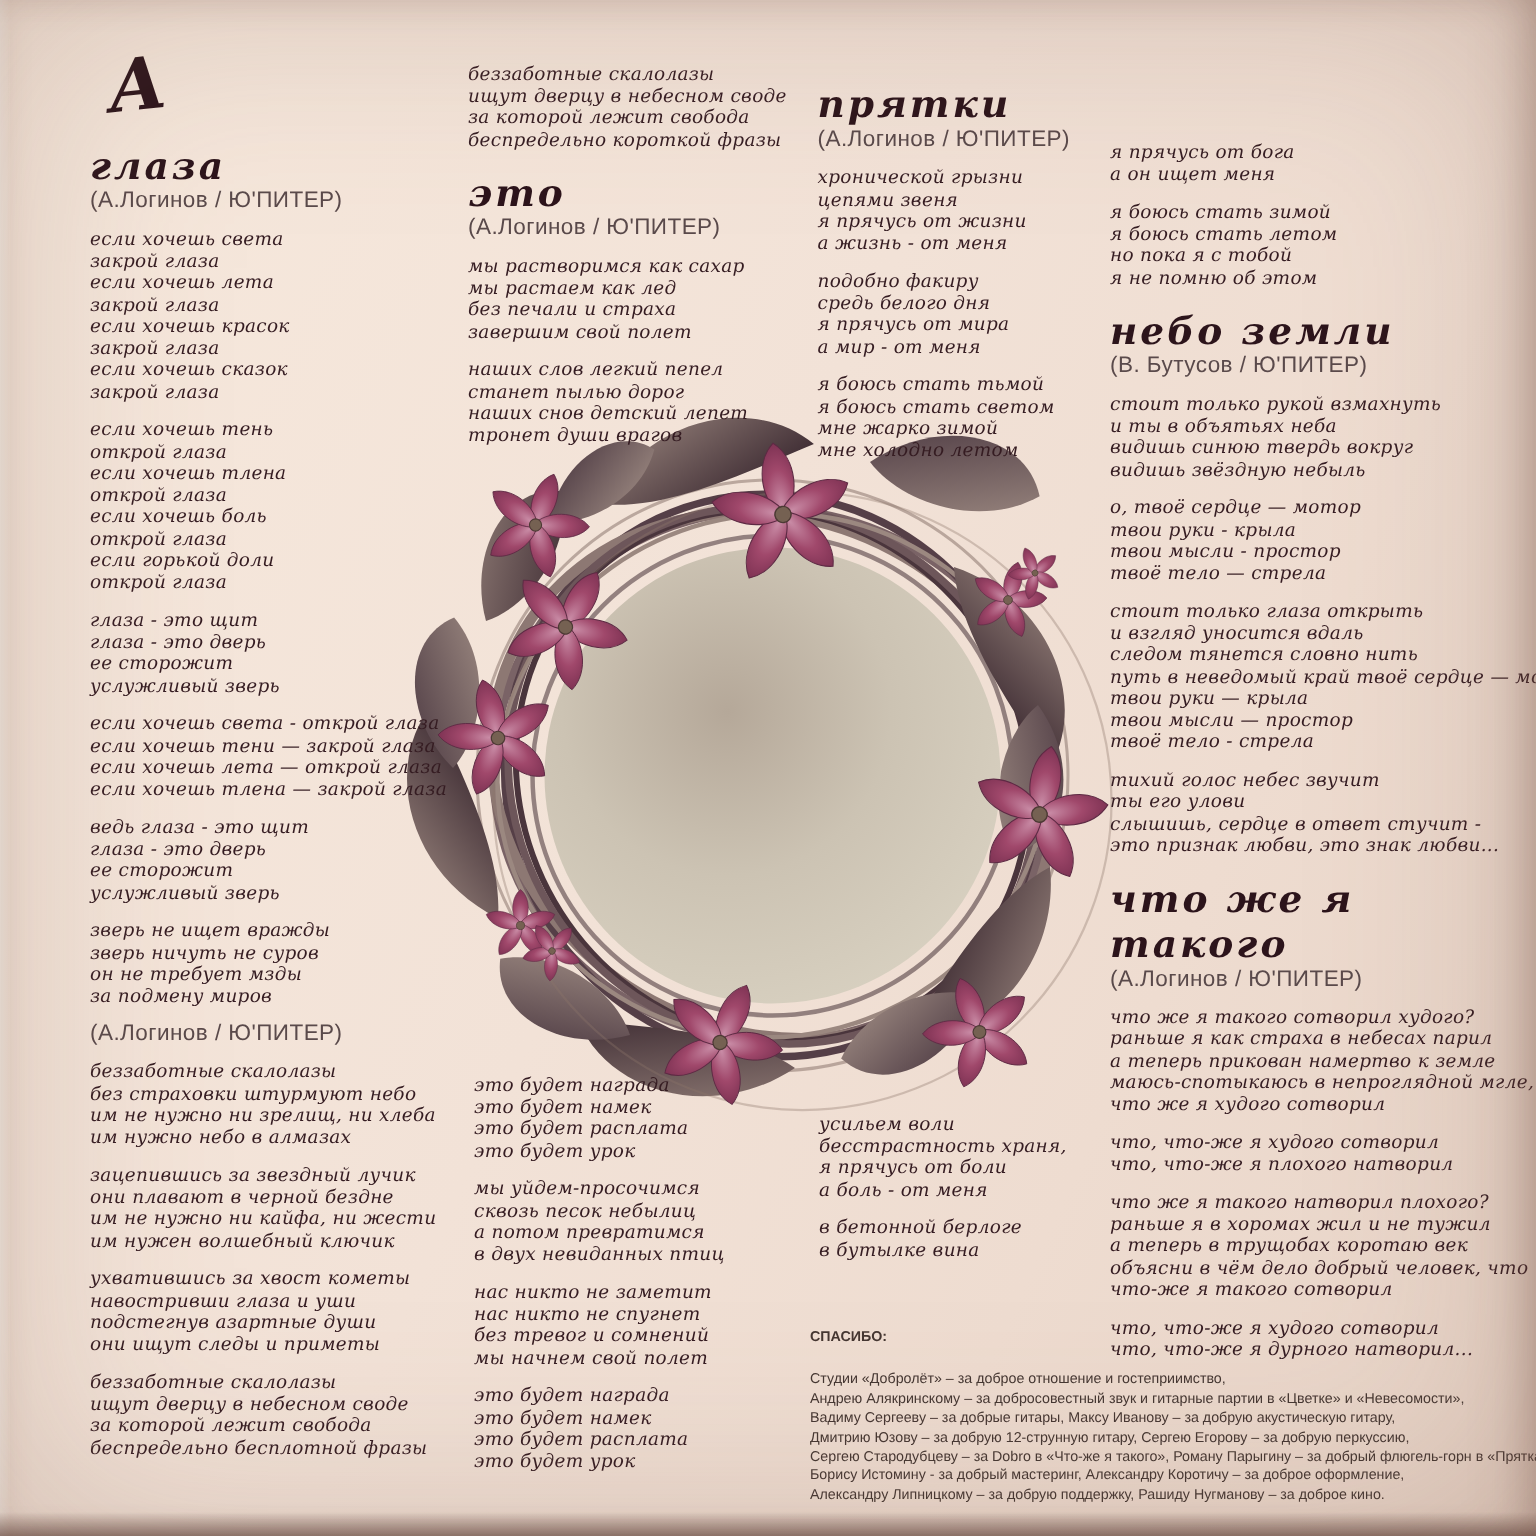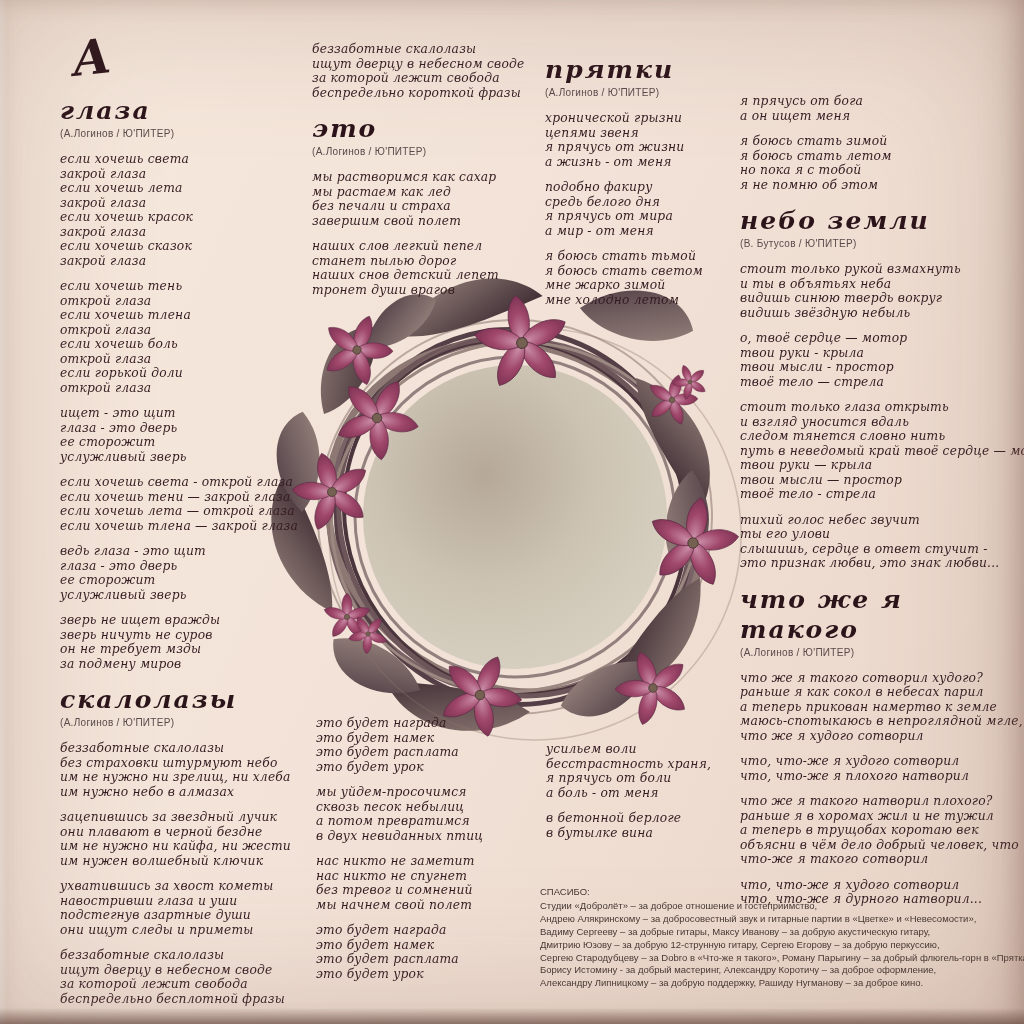--- a/index.html
+++ b/index.html
@@ -18,28 +18,28 @@
   #col2_top{left:312px;top:42px;width:242px;}
   #col2_bottom{left:316px;top:716px;width:242px;}
   #col3_top{left:545px;top:42px;width:215px;}
   #col3_bottom{left:546px;top:742px;width:215px;}
   #col4{left:740px;top:46px;width:282px;margin-top:48px;}
   .logo{font-size:48px;line-height:52px;font-weight:bold;font-style:italic;
     color:#2c141b;margin:0 0 10px 12px;transform:rotate(-6deg);width:60px;}
   .song-title{font-size:25px;line-height:30px;font-weight:bold;font-style:italic;
     letter-spacing:2px;margin:14px 0 1px;color:#2c141b;}
   .seg > .song-title:first-child{margin-top:13px;}
-  .song-credit{font-family:"Liberation Sans",sans-serif;font-size:10px;line-height:13px;
+  .song-credit{font-family:"Liberation Sans",sans-serif;font-size:15px;line-height:13px;
     color:#5a4a4b;margin:0 0 12px;letter-spacing:.3px;}
   .stanza{margin-bottom:11px;}
   .line{font-size:12.3px;line-height:14.5px;font-style:italic;white-space:nowrap;
     letter-spacing:.2px;}
   .thanks{position:absolute;left:540px;top:886px;width:484px;
     font-family:"Liberation Sans",sans-serif;font-size:9.5px;line-height:12.9px;color:#453732;}
-  .thanks-heading{margin-bottom:1px;}
+  .thanks-heading{margin-bottom:15px;font-weight:bold;}
   .thanks-line{white-space:nowrap;}
   .wreath{position:absolute;left:280px;top:282px;overflow:visible;}
 </style>
 </head>
 <body>
 
 <div class="sheet">
 
   <svg class="wreath" width="470" height="470" viewBox="0 0 470 470">
     <defs>
@@ -137,21 +137,21 @@
         <div class="line">если хочешь тень</div>
         <div class="line">открой глаза</div>
         <div class="line">если хочешь тлена</div>
         <div class="line">открой глаза</div>
         <div class="line">если хочешь боль</div>
         <div class="line">открой глаза</div>
         <div class="line">если горькой доли</div>
         <div class="line">открой глаза</div>
       </div>
       <div class="stanza">
-        <div class="line">ищет - это щит</div>
+        <div class="line">глаза - это щит</div>
         <div class="line">глаза - это дверь</div>
         <div class="line">ее сторожит</div>
         <div class="line">услужливый зверь</div>
       </div>
       <div class="stanza">
         <div class="line">если хочешь света - открой глаза</div>
         <div class="line">если хочешь тени — закрой глаза</div>
         <div class="line">если хочешь лета — открой глаза</div>
         <div class="line">если хочешь тлена — закрой глаза</div>
       </div>
@@ -160,21 +160,20 @@
         <div class="line">глаза - это дверь</div>
         <div class="line">ее сторожит</div>
         <div class="line">услужливый зверь</div>
       </div>
       <div class="stanza">
         <div class="line">зверь не ищет вражды</div>
         <div class="line">зверь ничуть не суров</div>
         <div class="line">он не требует мзды</div>
         <div class="line">за подмену миров</div>
       </div>
-      <div class="song-title">скалолазы</div>
       <div class="song-credit">(А.Логинов / Ю'ПИТЕР)</div>
       <div class="stanza">
         <div class="line">беззаботные скалолазы</div>
         <div class="line">без страховки штурмуют небо</div>
         <div class="line">им не нужно ни зрелищ, ни хлеба</div>
         <div class="line">им нужно небо в алмазах</div>
       </div>
       <div class="stanza">
         <div class="line">зацепившись за звездный лучик</div>
         <div class="line">они плавают в черной бездне</div>
@@ -313,21 +312,21 @@
       <div class="stanza">
         <div class="line">тихий голос небес звучит</div>
         <div class="line">ты его улови</div>
         <div class="line">слышишь, сердце в ответ стучит -</div>
         <div class="line">это признак любви, это знак любви...</div>
       </div>
       <div class="song-title">что же я такого</div>
       <div class="song-credit">(А.Логинов / Ю'ПИТЕР)</div>
       <div class="stanza">
         <div class="line">что же я такого сотворил худого?</div>
-        <div class="line">раньше я как сокол в небесах парил</div>
+        <div class="line">раньше я как страха в небесах парил</div>
         <div class="line">а теперь прикован намертво к земле</div>
         <div class="line">маюсь-спотыкаюсь в непроглядной мгле, но...</div>
         <div class="line">что же я худого сотворил</div>
       </div>
       <div class="stanza">
         <div class="line">что, что-же я худого сотворил</div>
         <div class="line">что, что-же я плохого натворил</div>
       </div>
       <div class="stanza">
         <div class="line">что же я такого натворил плохого?</div>

